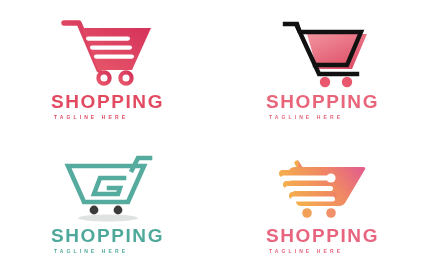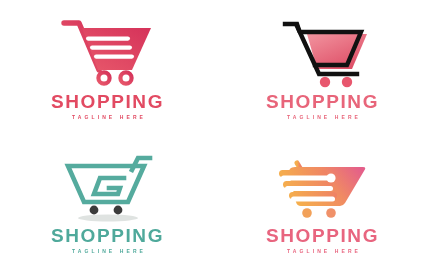--- a/index.html
+++ b/index.html
@@ -38,21 +38,20 @@
     justify-content: center;
   }
   .mark-wrap svg {
     display: block;
     overflow: visible;
   }
   .wordmark {
     margin-top: 5px;
     display: flex;
     flex-direction: column;
-    align-items: center;
     line-height: 1;
   }
   .brand {
     font-family: "Liberation Sans", sans-serif;
     font-size: 19px;
     font-weight: 700;
     letter-spacing: 1.6px;
     line-height: 1;
     white-space: nowrap;
   }

